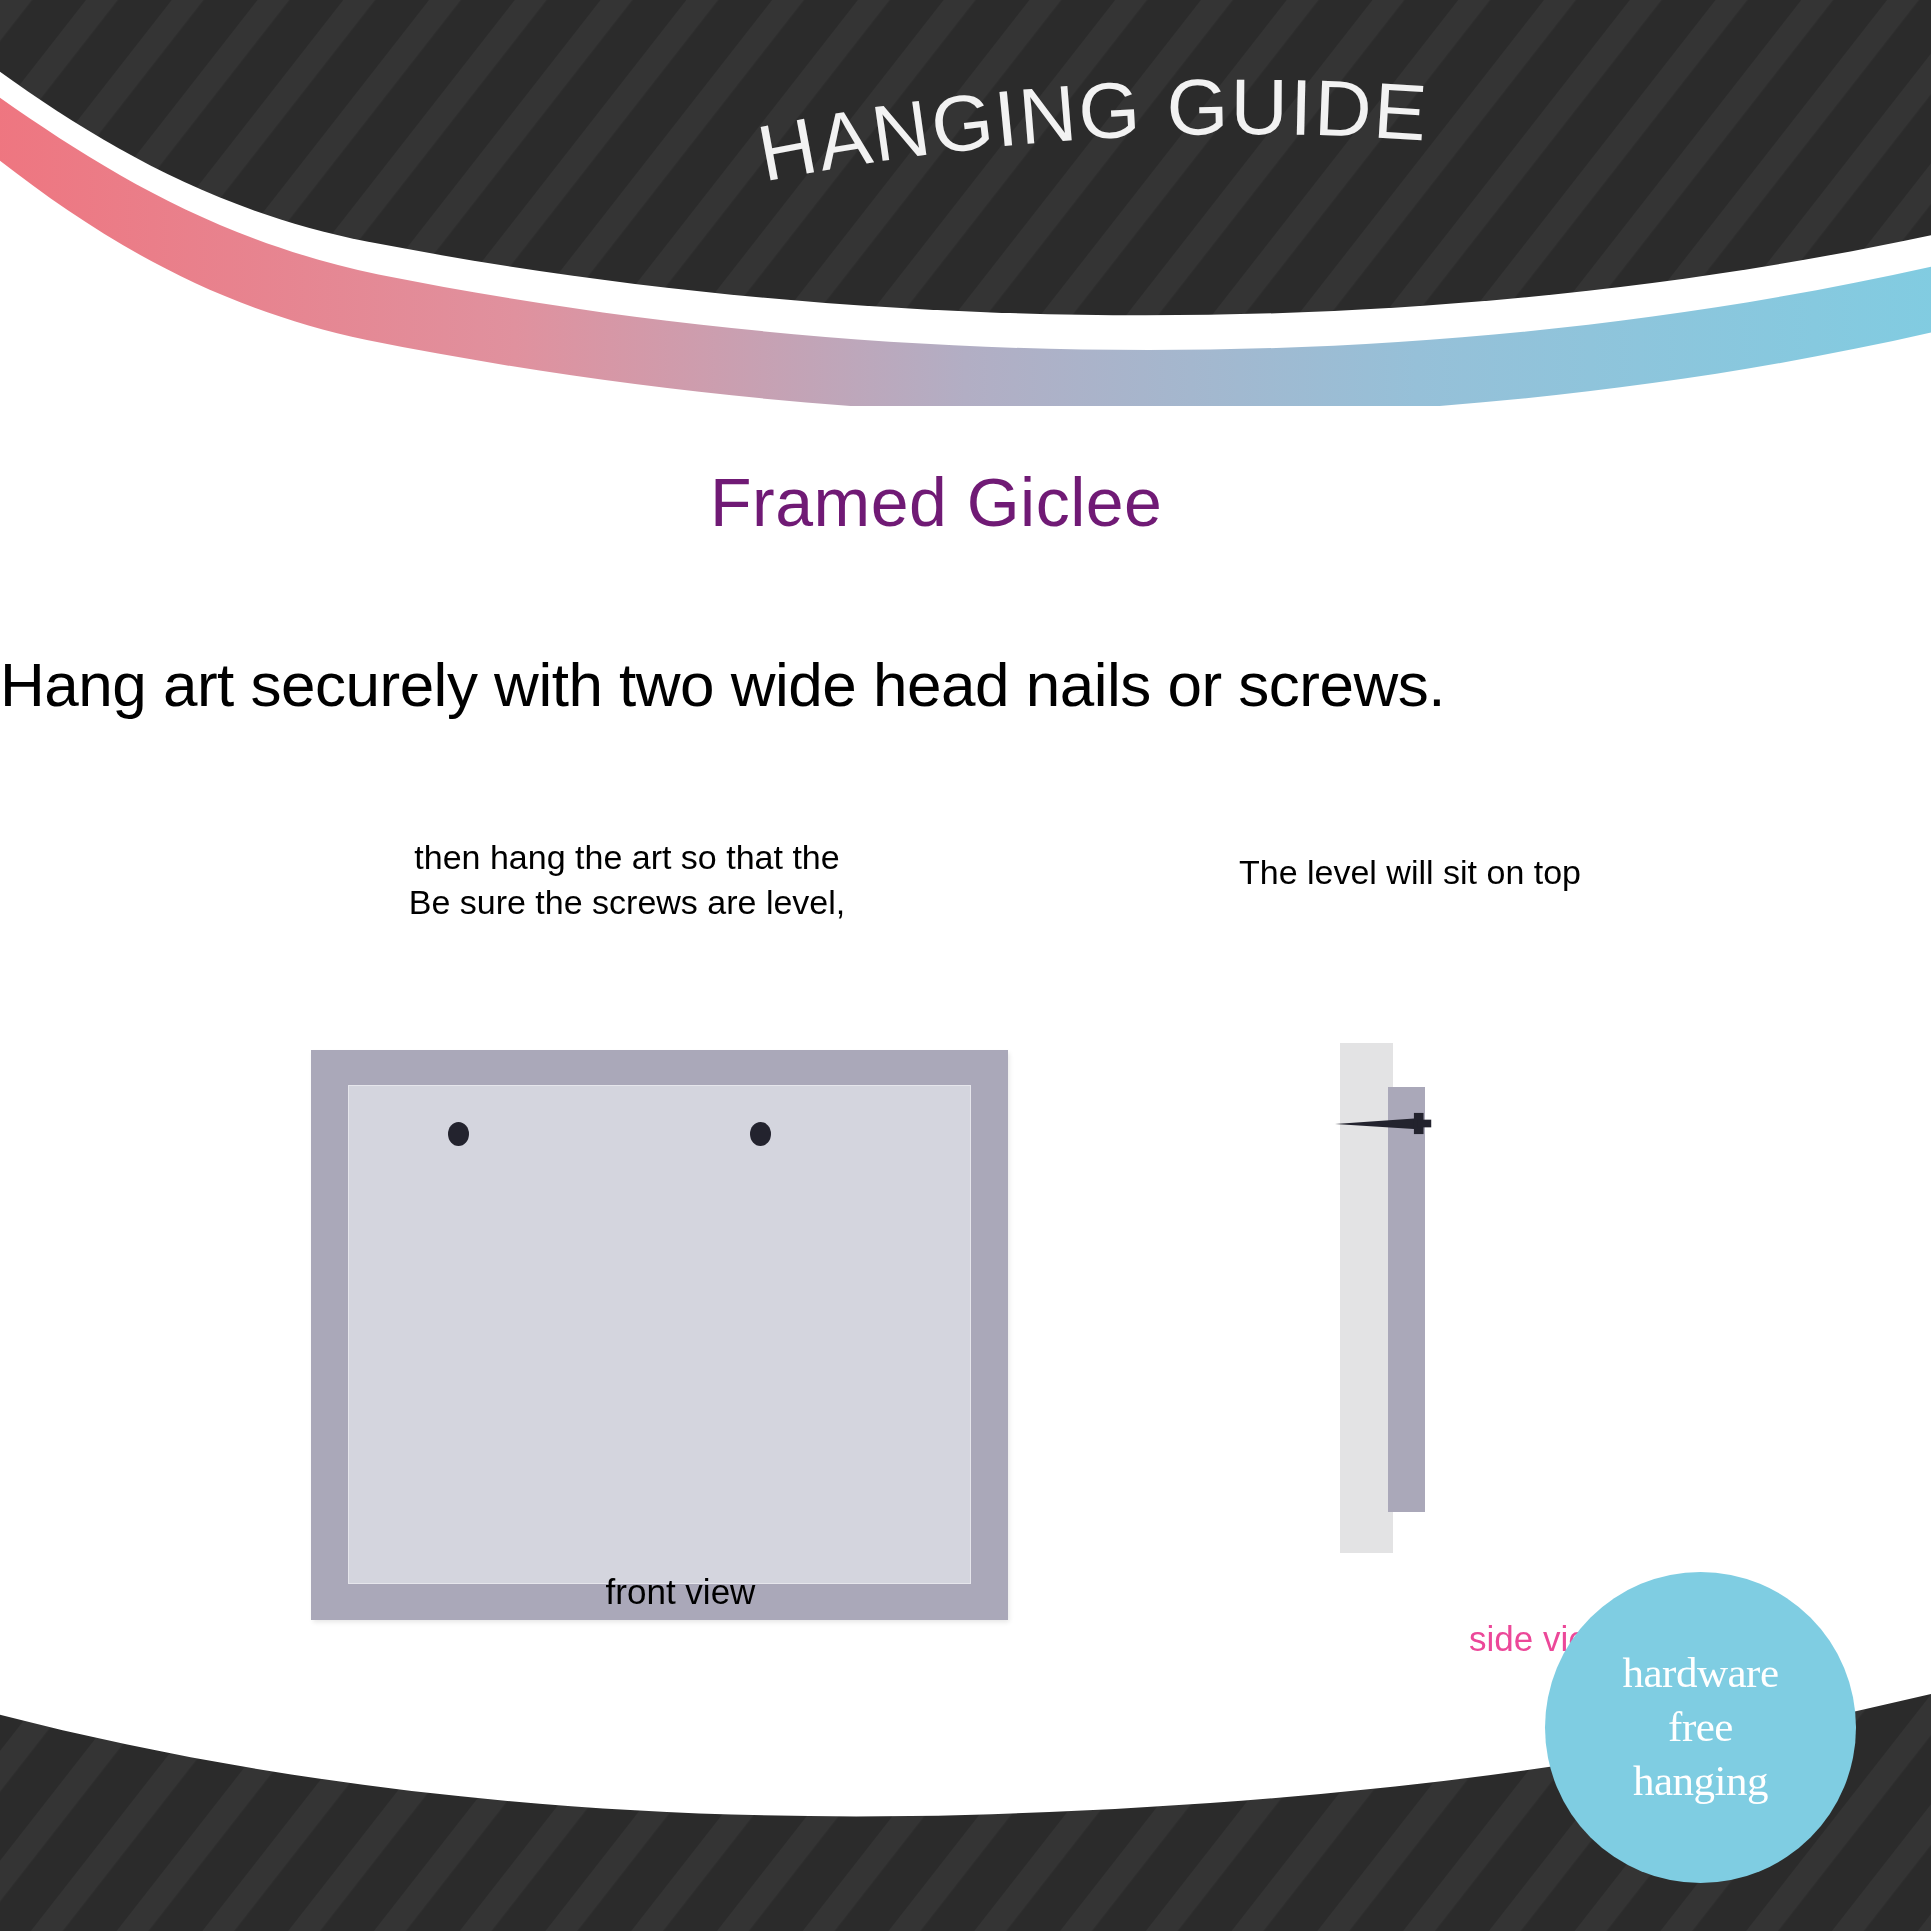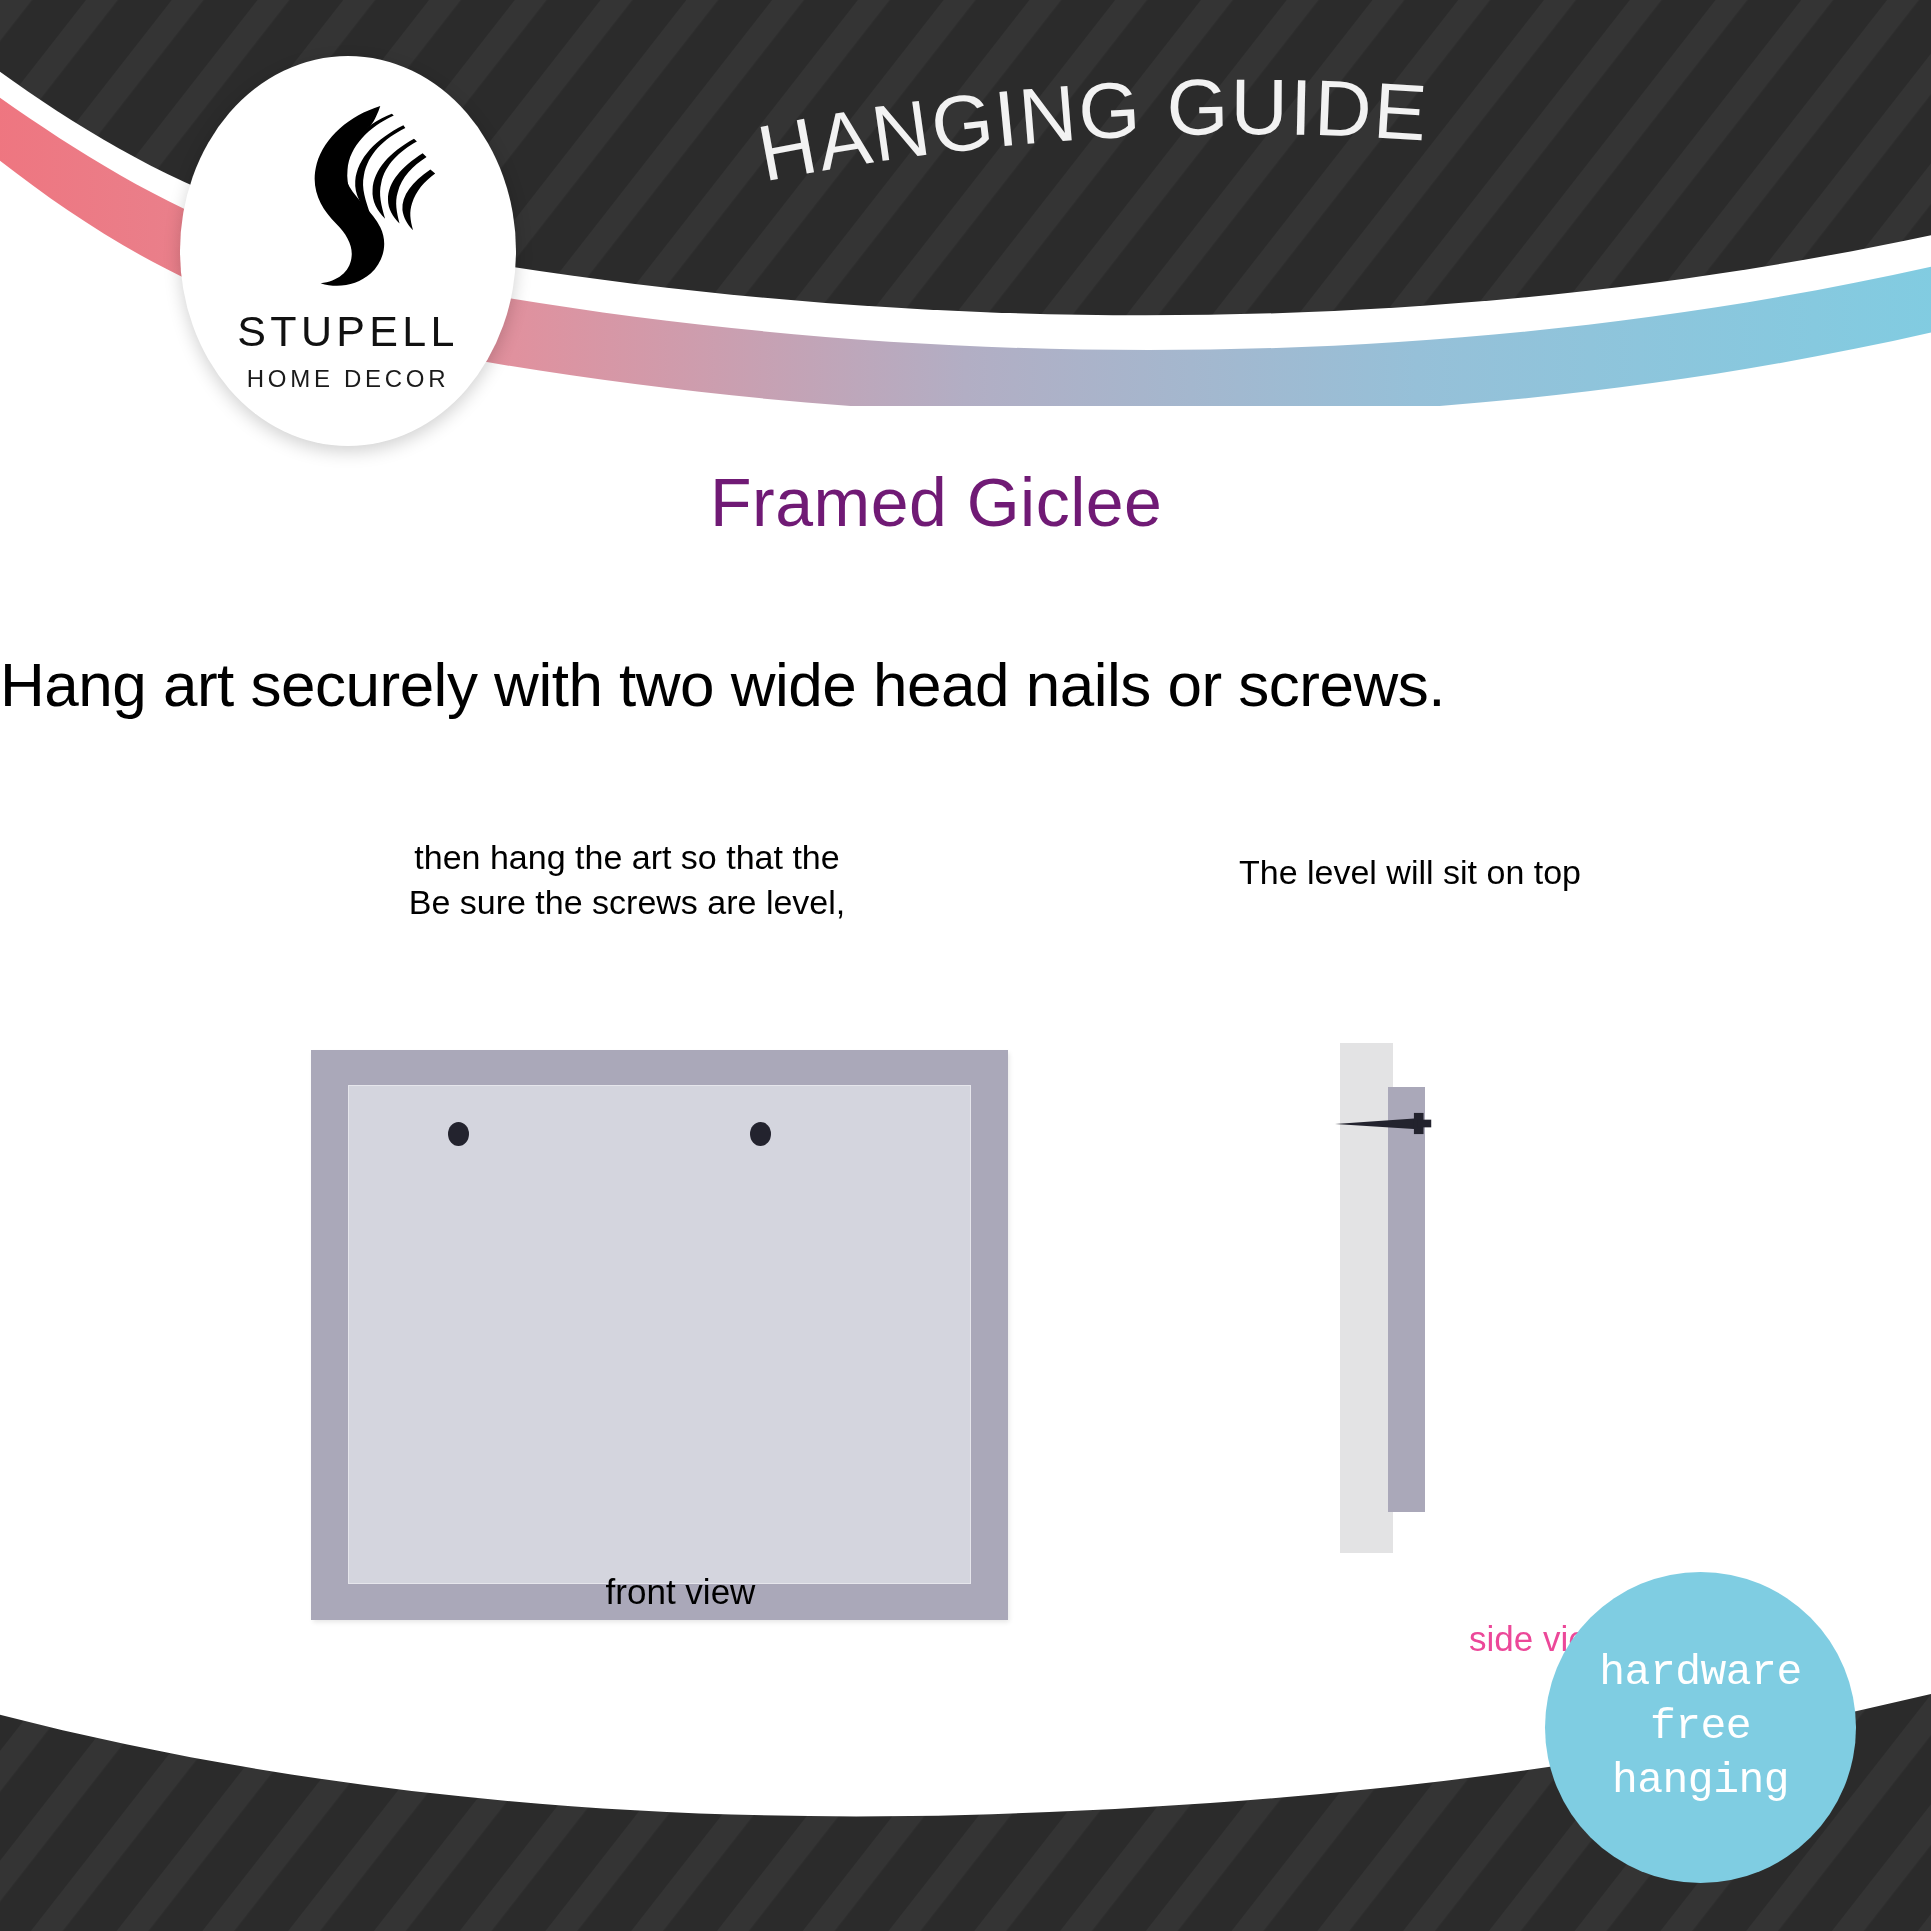--- a/index.html
+++ b/index.html
@@ -211,21 +211,21 @@
     display: flex;
     flex-direction: column;
     align-items: center;
     justify-content: center;
     gap: 5.8px;
   }
   .blue-badge span {
     color: #ffffff;
     font-size: 43px;
     line-height: 1.12;
-    font-family: Liberation Mono, monospace;
+    font-family: Liberation Serif, serif;
     letter-spacing: -0.5px;
   }
 </style>
 </head>
 <body>
 
 <div id="page">
 
   <div class="top-wave-wrap">
     <svg width="1931" height="406" viewBox="0 0 2000 420" xmlns="http://www.w3.org/2000/svg">
@@ -263,41 +263,20 @@
     <svg width="772" height="183" viewBox="0 0 800 190" xmlns="http://www.w3.org/2000/svg">
       <defs>
         <path id="titleArc" d="M 10,118 Q 400,34 790,70"></path>
       </defs>
       <text font-family="Liberation Sans, sans-serif" font-size="82" fill="#f2f2f2" letter-spacing="2">
         <textPath href="#titleArc" startOffset="50%" text-anchor="middle">HANGING GUIDE</textPath>
       </text>
     </svg>
   </div>
 
-  <div class="logo-badge">
-    <svg class="logo-mark" viewBox="0 0 190 200" xmlns="http://www.w3.org/2000/svg">
-      <g fill="#000000">
-        <path d="M128,6 C96,16 70,38 62,66 C55,92 66,112 82,128 C94,140 100,152 98,164
-                 C96,178 84,188 66,190 C84,196 104,192 118,180 C132,167 136,148 128,132
-                 C120,116 104,104 96,90 C86,72 94,46 118,26 C122,22 126,12 128,6 Z"></path>
-        <path d="M140,14 C110,26 88,48 84,74 C81,94 92,110 106,122
-                 C100,104 92,90 94,72 C96,48 116,28 142,16 Z"></path>
-        <path d="M152,26 C124,40 104,60 102,84 C101,98 108,110 118,120
-                 C113,104 108,92 111,78 C115,56 132,40 154,29 Z"></path>
-        <path d="M163,40 C138,54 121,72 120,93 C119,105 125,115 133,123
-                 C129,109 126,98 129,86 C133,67 148,53 166,43 Z"></path>
-        <path d="M172,55 C150,69 136,85 136,103 C136,113 141,121 148,128
-                 C145,116 143,106 146,96 C150,80 162,68 176,59 Z"></path>
-        <path d="M180,72 C161,85 150,99 151,114 C152,122 156,129 162,135
-                 C159,124 158,116 161,107 C165,94 174,84 185,76 Z"></path>
-      </g>
-    </svg>
-    <div class="logo-word">STUPELL</div>
-    <div class="logo-sub">HOME DECOR</div>
-  </div>
 
   <div class="product-type">Framed Giclee</div>
 
   <div class="main-instruction">Hang art securely with two wide head nails or screws.</div>
 
   <div class="panel-left">
     <div class="panel-caption">
       <div>then hang the art so that the</div>
       <div>Be sure the screws are level,</div>
     </div>

